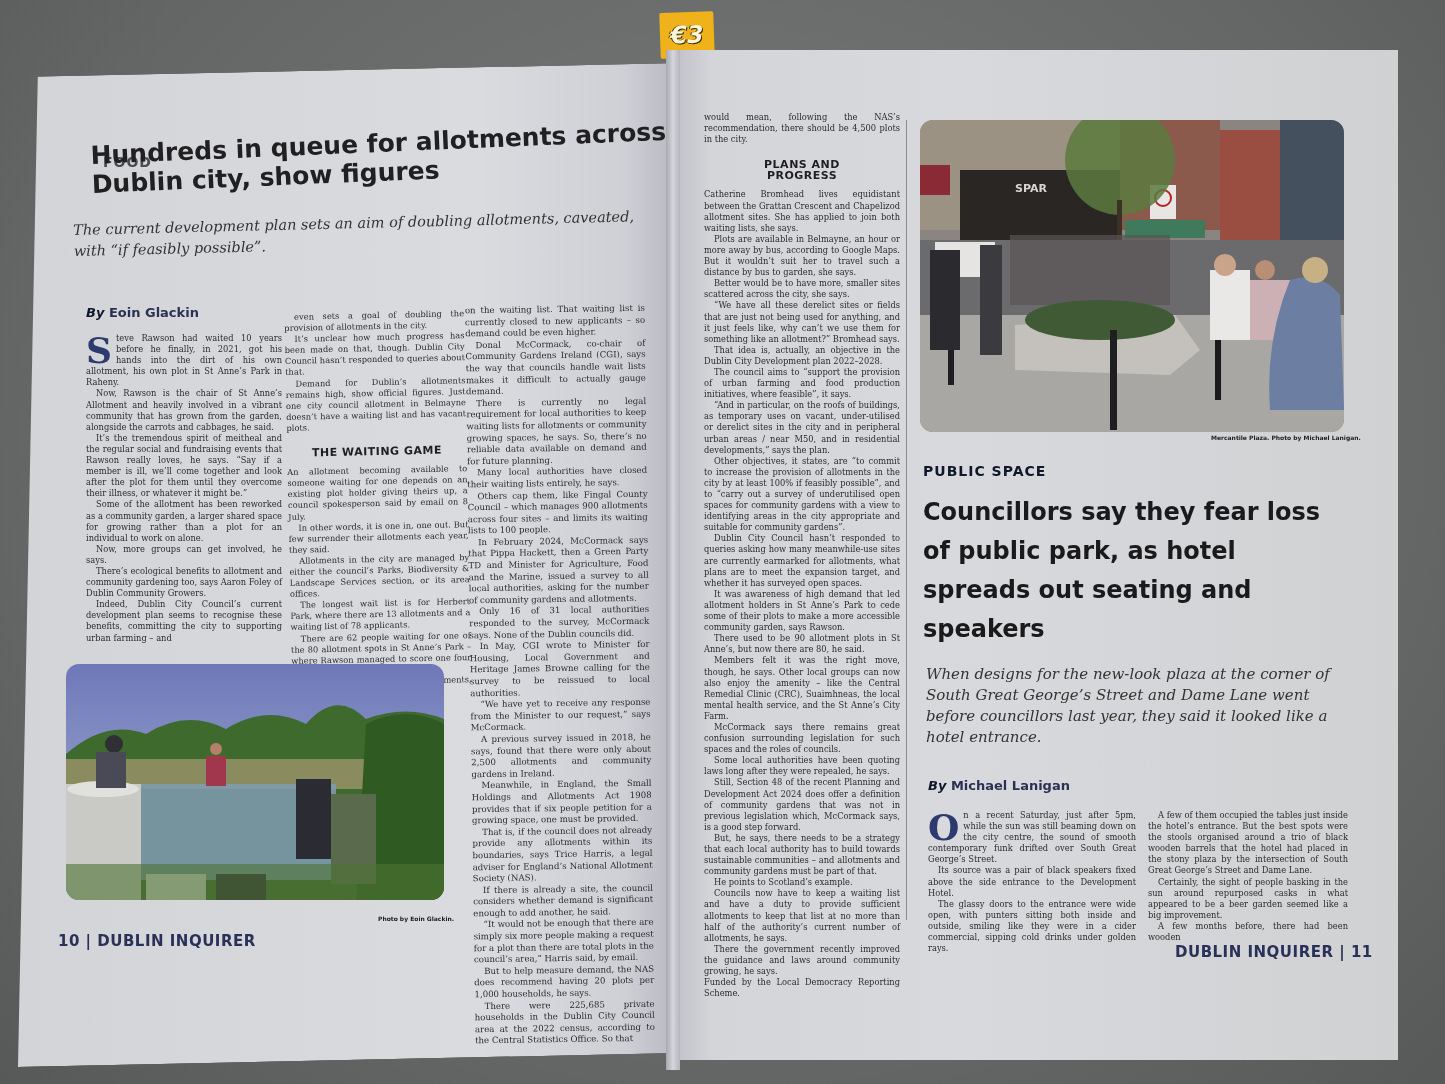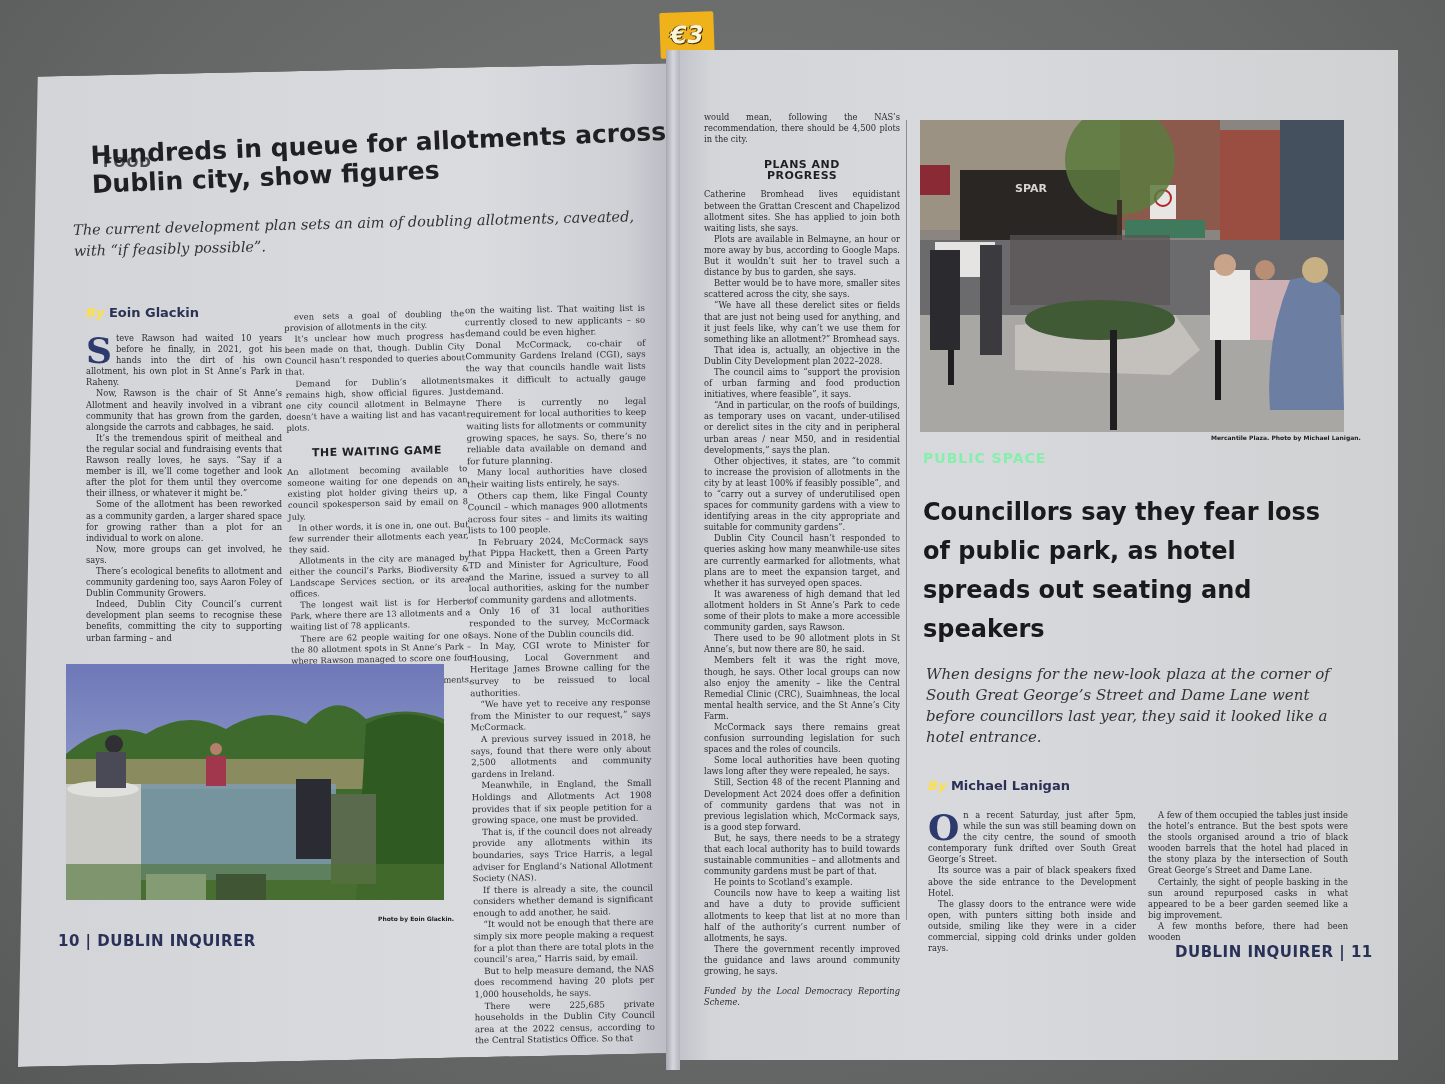--- a/index.html
+++ b/index.html
@@ -32,28 +32,28 @@
     background: linear-gradient(90deg, #bdbec6 0%, #d4d5d9 6%, #d8d9dc 40%, #d0d1d3 100%);
   }
   .gutter { position: absolute; left: 648px; top: 0; width: 14px; height: 1020px;
     background: linear-gradient(90deg, #a6a7b0, #d6d7dc, #b4b5bd); }
 
   .sans { font-family: "DejaVu Sans", sans-serif; }
   .kicker { font-weight: bold; color: #4b4b4e; letter-spacing: 1px; }
   .head { font-weight: bold; color: #202022; line-height: 1.14; }
   .dek { font-style: italic; color: #333; }
   .by { font-family: "DejaVu Sans", sans-serif; font-weight: bold; color: #2a3155; }
-  .by i { color: #fde047; }
+  .by i { color: #0f172a; }
   .col { position: absolute; font-size: 8.3px; line-height: 11.1px; color: #2c2c2c; text-align: justify; }
   .col p { text-indent: 10px; }
   .col p.noind { text-indent: 0; }
   .subhead { font-family: "DejaVu Sans", sans-serif; font-weight: bold; text-align: center;
     font-size: 11px; letter-spacing: 0.5px; margin: 14px 0 8px; color: #1f1f22; }
   .dropcap { float: left; font-size: 36px; line-height: 30px; margin: 2px 4px 0 0; color: #2c3a6e; font-weight: bold; }
-  .photo { position: absolute; overflow: hidden; }
+  .photo { position: absolute; overflow: hidden; border-radius: 13px; }
   .caption { position: absolute; font-family: "DejaVu Sans", sans-serif; font-weight: bold; font-size: 6px; color: #222; }
   .folio { position: absolute; font-family: "DejaVu Sans", sans-serif; font-weight: bold; font-size: 15px; color: #2a3158; letter-spacing: 0.5px; }
   .rule-v { position: absolute; width: 1px; background: #8c8c8c; }
 </style>
 </head>
 <body>
 
 <div class="desk"></div>
 <div class="price-tag">€3</div>
 
@@ -162,21 +162,21 @@
     <p>It was awareness of high demand that led allotment holders in St Anne’s Park to cede some of their plots to make a more accessible community garden, says Rawson.</p>
     <p>There used to be 90 allotment plots in St Anne’s, but now there are 80, he said.</p>
     <p>Members felt it was the right move, though, he says. Other local groups can now also enjoy the amenity – like the Central Remedial Clinic (CRC), Suaimhneas, the local mental health service, and the St Anne’s City Farm.</p>
     <p>McCormack says there remains great confusion surrounding legislation for such spaces and the roles of councils.</p>
     <p>Some local authorities have been quoting laws long after they were repealed, he says.</p>
     <p>Still, Section 48 of the recent Planning and Development Act 2024 does offer a definition of community gardens that was not in previous legislation which, McCormack says, is a good step forward.</p>
     <p>But, he says, there needs to be a strategy that each local authority has to build towards sustainable communities – and allotments and community gardens must be part of that.</p>
     <p>He points to Scotland’s example.</p>
     <p>Councils now have to keep a waiting list and have a duty to provide sufficient allotments to keep that list at no more than half of the authority’s current number of allotments, he says.</p>
     <p>There the government recently improved the guidance and laws around community growing, he says.</p>
-    <p class="noind" style="font-style:italic;margin-top:9px;">Funded by the Local Democracy Reporting Scheme.</p>
+    <p class="noind" style="margin-top:0;">Funded by the Local Democracy Reporting Scheme.</p>
   </div>
 
   <div class="rule-v" style="left:888px;top:70px;height:800px;"></div>
 
   <div class="photo" style="left:902px;top:70px;width:424px;height:312px;">
     <svg width="424" height="312" viewBox="0 0 424 312">
       <rect width="424" height="312" fill="#8a8580"></rect>
       <rect x="0" y="0" width="200" height="110" fill="#9c9283"></rect>
       <rect x="200" y="0" width="100" height="110" fill="#8b5a4c"></rect>
       <rect x="300" y="10" width="60" height="120" fill="#9a4e42"></rect>
@@ -203,21 +203,21 @@
       <circle cx="345" cy="150" r="10" fill="#b88e74"></circle>
       <path d="M370 160 Q400 150 420 175 L424 290 L350 290 Q345 220 370 160 Z" fill="#6d7ea3"></path>
       <circle cx="395" cy="150" r="13" fill="#c8b085"></circle>
       <rect x="295" y="220" width="6" height="60" fill="#1a1a1c"></rect>
       <rect x="10" y="130" width="30" height="100" fill="#2a2a2f"></rect>
       <rect x="60" y="125" width="22" height="110" fill="#3a3a3f"></rect>
     </svg>
   </div>
   <div class="caption" style="left:1193px;top:384px;">Mercantile Plaza. Photo by Michael Lanigan.</div>
 
-  <div class="sans kicker" style="position:absolute;left:905px;top:400px;font-size:14px;color:#86efac;">PUBLIC SPACE</div>
+  <div class="sans kicker" style="position:absolute;left:905px;top:413px;font-size:14px;color:#0f172a;">PUBLIC SPACE</div>
   <div class="sans head" style="position:absolute;left:905px;top:443px;width:420px;font-size:24px;line-height:39px;color:#1a1a1c;">Councillors say they fear loss of public park, as hotel spreads out seating and speakers</div>
   <div class="dek" style="position:absolute;left:908px;top:614px;width:410px;font-size:15px;line-height:21px;">When designs for the new-look plaza at the corner of South Great George’s Street and Dame Lane went before councillors last year, they said it looked like a hotel entrance.</div>
   <div class="by" style="position:absolute;left:910px;top:728px;font-size:13px;">
     <i>By</i>
     <span>Michael Lanigan</span>
   </div>
 
   <div class="col" style="left:910px;top:760px;width:208px;">
     <p class="noind"><span class="dropcap">O</span><span>n a recent Saturday, just after 5pm, while the sun was still beaming down on the city centre, the sound of smooth contemporary funk drifted over South Great George’s Street.</span></p>
     <p>Its source was a pair of black speakers fixed above the side entrance to the Development Hotel.</p>

